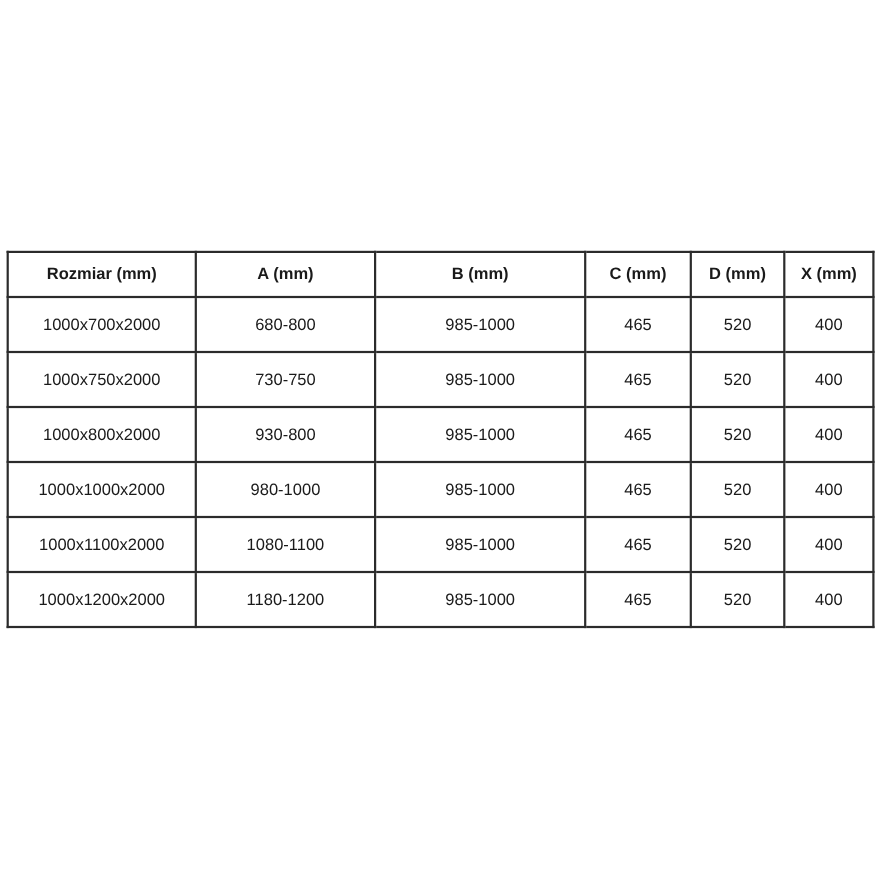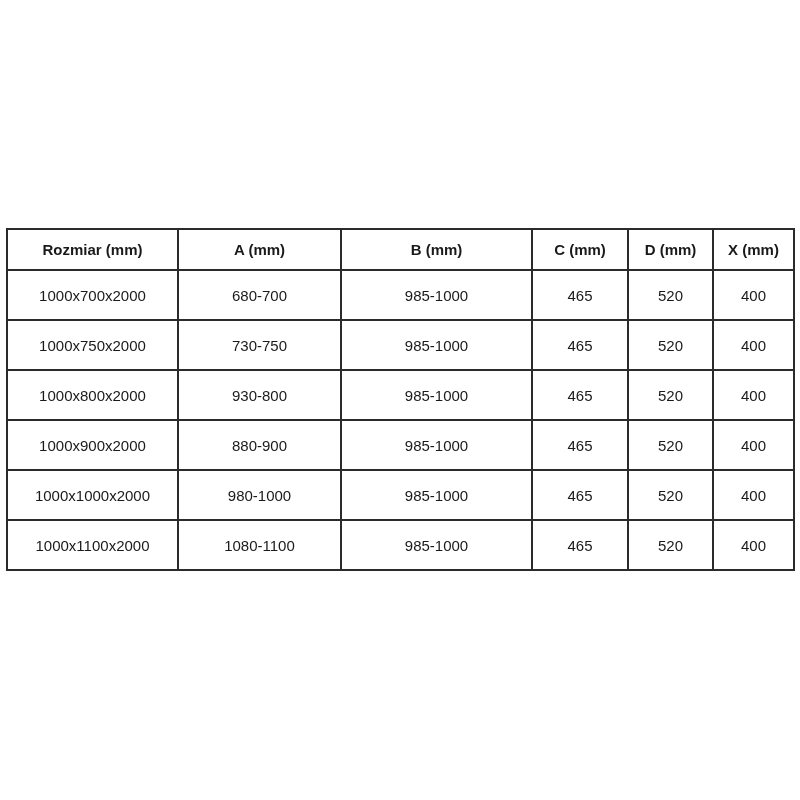--- a/index.html
+++ b/index.html
@@ -66,21 +66,21 @@
           <th>A (mm)</th>
           <th>B (mm)</th>
           <th>C (mm)</th>
           <th>D (mm)</th>
           <th>X (mm)</th>
         </tr>
     </thead>
     <tbody id="table-body">
         <tr>
           <td>1000x700x2000</td>
-          <td>680-700</td>
+          <td>680-800</td>
           <td>985-1000</td>
           <td>465</td>
           <td>520</td>
           <td>400</td>
         </tr>
         <tr>
           <td>1000x750x2000</td>
           <td>730-750</td>
           <td>985-1000</td>
           <td>465</td>
@@ -89,38 +89,38 @@
         </tr>
         <tr>
           <td>1000x800x2000</td>
           <td>930-800</td>
           <td>985-1000</td>
           <td>465</td>
           <td>520</td>
           <td>400</td>
         </tr>
         <tr>
-          <td>1000x900x2000</td>
-          <td>880-900</td>
-          <td>985-1000</td>
-          <td>465</td>
-          <td>520</td>
-          <td>400</td>
-        </tr>
-        <tr>
           <td>1000x1000x2000</td>
           <td>980-1000</td>
           <td>985-1000</td>
           <td>465</td>
           <td>520</td>
           <td>400</td>
         </tr>
         <tr>
           <td>1000x1100x2000</td>
           <td>1080-1100</td>
           <td>985-1000</td>
           <td>465</td>
           <td>520</td>
           <td>400</td>
         </tr>
+        <tr>
+          <td>1000x1200x2000</td>
+          <td>1180-1200</td>
+          <td>985-1000</td>
+          <td>465</td>
+          <td>520</td>
+          <td>400</td>
+        </tr>
       </tbody>
   </table>
 </div>
 
 </body></html>

